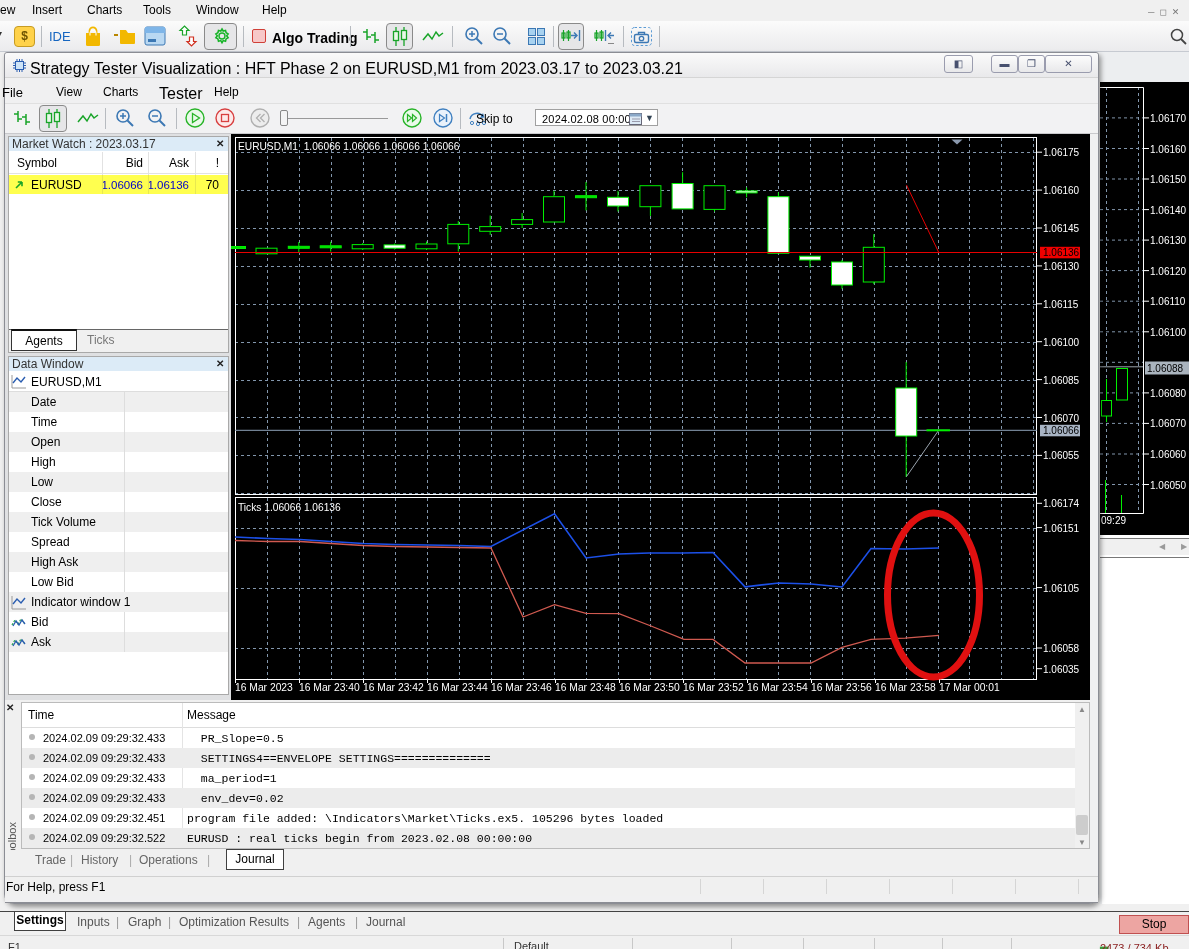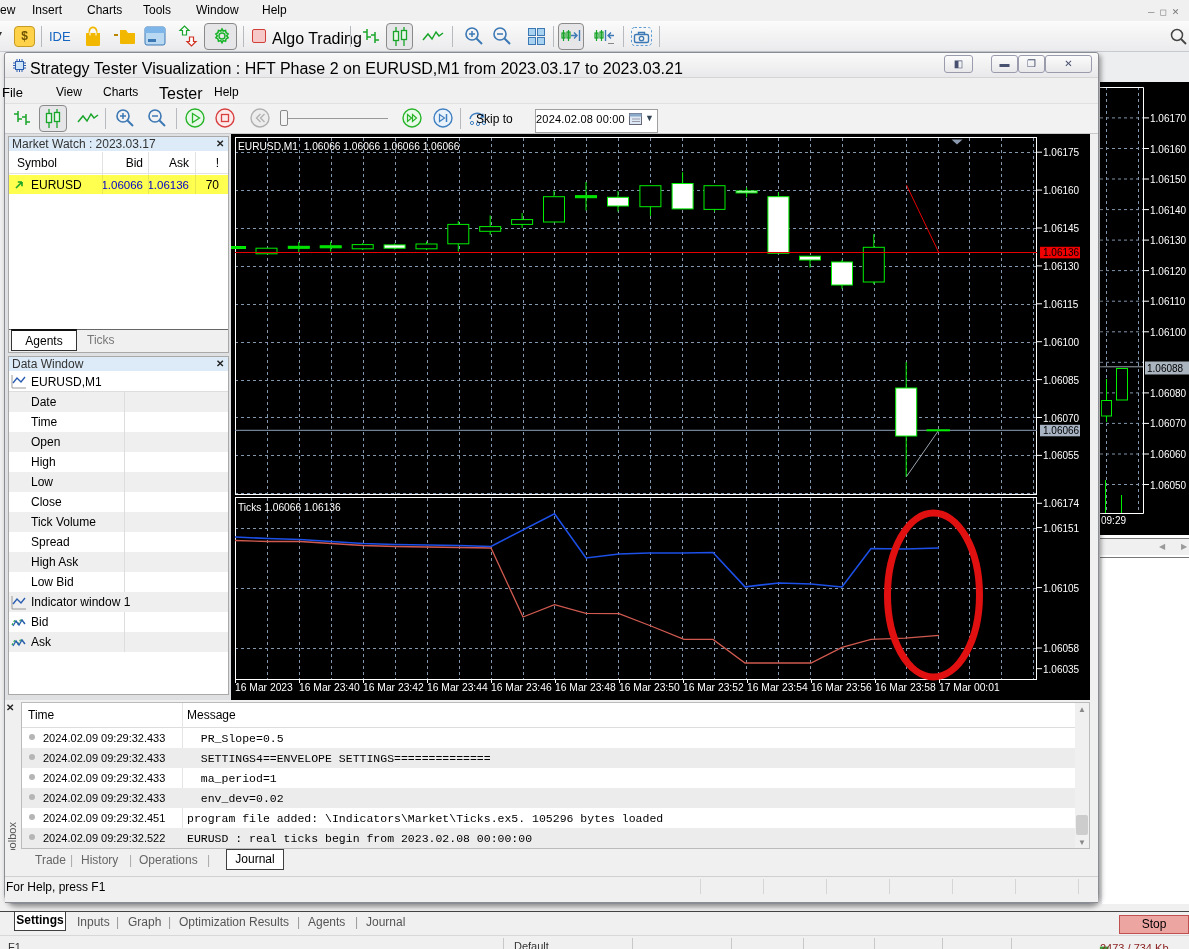--- a/index.html
+++ b/index.html
@@ -38,21 +38,21 @@
     <path d="M4.5 10 v-4.5 h-2.5 l4.5 -4.5 4.5 4.5 h-2.5 v4.5 z" fill="#fff" stroke="#18a428" stroke-width="1.2"></path>
     <path d="M11.5 12 v4.5 h-2.5 l4.5 4.5 4.5 -4.5 h-2.5 v-4.5 z" fill="#fff" stroke="#d03020" stroke-width="1.2"></path>
   </svg>
 <div class="abs" style="left:204px;top:23px;width:33px;height:27px;background:#e6e6e8;border:1px solid #8a8a8a;border-radius:4px"></div>
 <svg class="abs" style="left:212px;top:26px" width="20" height="20" viewBox="0 0 20 20">
     <path d="M10 3 l1.2 2 2.3 -.6 .6 2.3 2 1.2 -1.4 1.9 1.4 1.9 -2 1.2 -.6 2.3 -2.3 -.6 -1.2 2 -1.2 -2 -2.3 .6 -.6 -2.3 -2 -1.2 1.4 -1.9 -1.4 -1.9 2 -1.2 .6 -2.3 2.3 .6 z" fill="none" stroke="#18b428" stroke-width="1.6"></path>
     <circle cx="10" cy="10" r="3" fill="none" stroke="#18b428" stroke-width="1.4"></circle>
   </svg>
 <div class="sep" style="left:243px;top:26px;height:21px"></div>
 <div class="abs" style="left:252px;top:29px;width:14px;height:14px;background:#f7c8c8;border:1.5px solid #d04038;border-radius:2px"></div>
-<span class="abs" style="left:272px;top:30px;font-weight:normal;font-size:16px">Algo Trading</span>
+<span class="abs" style="left:272px;top:30px;font-weight:bold;font-size:14px">Algo Trading</span>
 <div class="sep" style="left:350px;top:26px;height:21px"></div>
 <svg class="abs" style="left:362px;top:27px" width="18" height="18" viewBox="0 0 18 18">
     <g stroke="#18a428" stroke-width="1.5">
       <line x1="5" y1="2" x2="5" y2="13"></line>
       <line x1="1" y1="5" x2="5" y2="5"></line>
       <line x1="5" y1="10" x2="9" y2="10"></line>
       <line x1="13" y1="5" x2="13" y2="16"></line>
       <line x1="9" y1="8" x2="13" y2="8"></line>
       <line x1="13" y1="13" x2="17" y2="13"></line>
     </g>
@@ -308,21 +308,21 @@
   </svg>
 <div class="sep" style="left:460px;top:108px;height:21px"></div>
 <svg class="abs" style="left:468px;top:110px" width="20" height="17" viewBox="0 0 20 17">
     <path d="M2 9 a7 7 0 0 1 13 -2" fill="none" stroke="#4080c0" stroke-width="1.5"></path>
     <path d="M15 3 l1.5 4.5 -4.5 .5" fill="#4080c0"></path>
     <circle cx="4" cy="13" r="1.6" fill="none" stroke="#4080c0"></circle>
     <circle cx="10" cy="14" r="1.6" fill="none" stroke="#4080c0"></circle>
     <circle cx="16" cy="13" r="1.6" fill="none" stroke="#4080c0"></circle>
   </svg>
 <span class="abs" style="left:476px;top:112px;font-size:12px">Skip to</span>
-<div class="abs" style="left:535px;top:109px;width:123px;height:24px;background:#fff;border:1px solid #a0a0a0;font-size:11px;line-height:18px;letter-spacing:0.2px">2024.02.08 00:00</div>
+<div class="abs" style="left:535px;top:109px;width:123px;height:17px;background:#fff;border:1px solid #a0a0a0;font-size:11px;line-height:18px;padding-left:6px;letter-spacing:0.2px">2024.02.08 00:00</div>
 <svg class="abs" style="left:629px;top:113px" width="13" height="12" viewBox="0 0 13 12">
     <rect x="0.5" y="0.5" width="12" height="11" fill="#dce9f5" stroke="#667"></rect>
     <rect x="0.5" y="0.5" width="12" height="3" fill="#8aa8c8"></rect>
     <g stroke="#99a" stroke-width="1">
       <line x1="3" y1="6" x2="11" y2="6"></line>
       <line x1="3" y1="8.5" x2="11" y2="8.5"></line>
     </g>
   </svg>
 <span class="abs" style="left:645px;top:113px;color:#345;font-size:9px">▼</span>
 <div class="abs" style="left:5px;top:134px;width:1085px;height:566px;background:#dfe0e2"></div>

